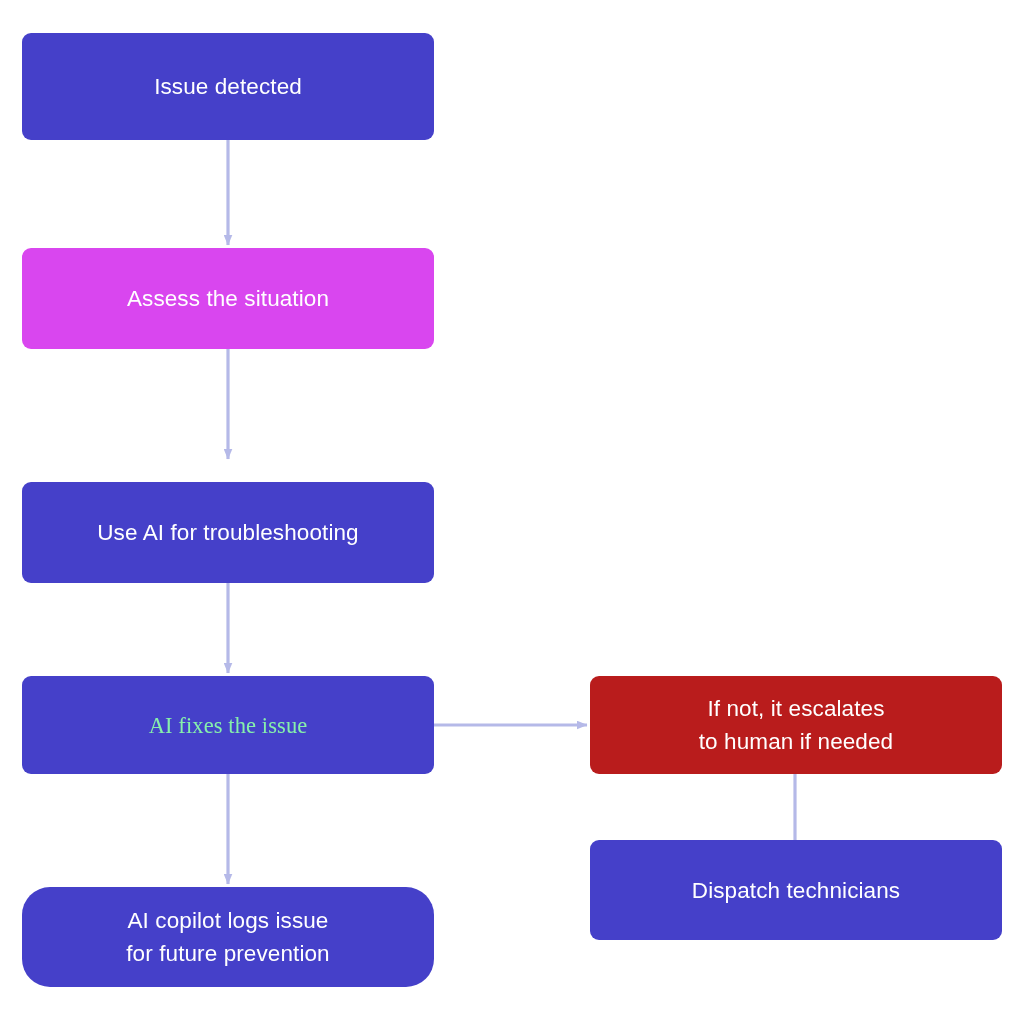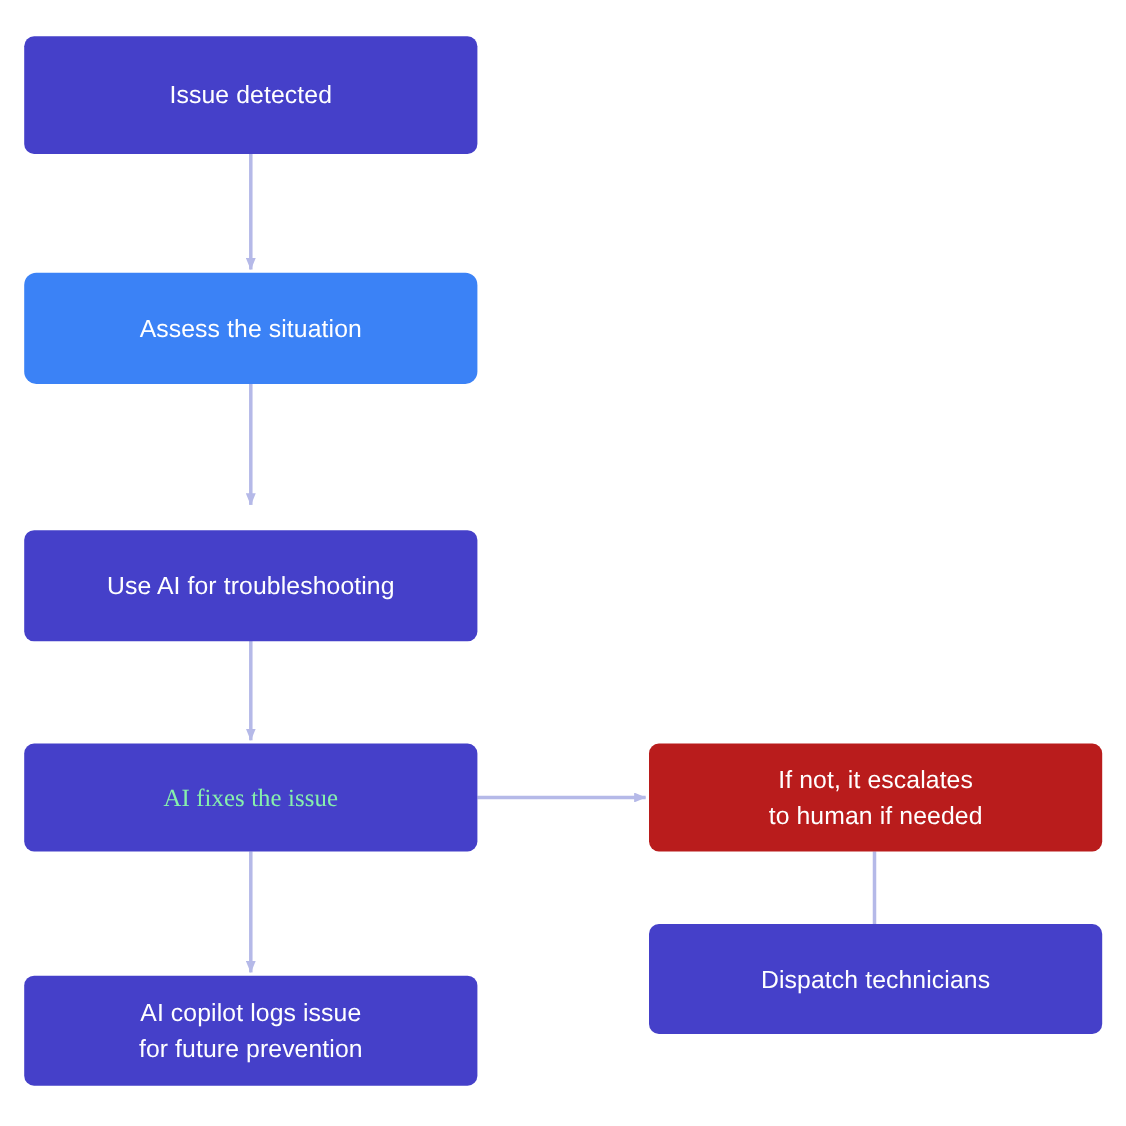--- a/index.html
+++ b/index.html
@@ -66,27 +66,27 @@
 
     <line x1="434" y1="725" x2="587" y2="725" stroke="#b5b9e8" stroke-width="3.2" marker-end="url(#arrowhead)"></line>
 
     <line x1="228" y1="774" x2="228" y2="884" stroke="#b5b9e8" stroke-width="3.2" marker-end="url(#arrowhead)"></line>
 
     <line x1="795" y1="774" x2="795" y2="884" stroke="#b5b9e8" stroke-width="3.2" marker-end="url(#arrowhead)"></line>
   </svg>
 
   <div class="node" style="left: 22px; top: 33px; width: 412px; height: 107px; background: rgb(69, 64, 201); color: rgb(255, 255, 255);">Issue detected</div>
 
-  <div class="node" style="left: 22px; top: 248px; width: 412px; height: 101px; background: #3b82f6; color: rgb(255, 255, 255); border-radius: 11px;">Assess the situation</div>
+  <div class="node" style="left: 22px; top: 248px; width: 412px; height: 101px; background: #d946ef; color: rgb(255, 255, 255);">Assess the situation</div>
 
   <div class="node" style="left: 22px; top: 482px; width: 412px; height: 101px; background: rgb(69, 64, 201); color: rgb(255, 255, 255);">Use AI for troubleshooting</div>
 
   <div class="node" style="left: 22px; top: 676px; width: 412px; height: 98px; background: rgb(69, 64, 201); color: #86efac; font-family: Liberation Serif, serif;">AI fixes the issue</div>
 
   <div class="node" style="left: 590px; top: 676px; width: 412px; height: 98px; background: #b91c1c; color: rgb(255, 255, 255);">If not, it escalates
 to human if needed</div>
 
-  <div class="node" style="left: 22px; top: 887px; width: 412px; height: 100px; background: rgb(69, 64, 201); color: rgb(255, 255, 255);">AI copilot logs issue
+  <div class="node" style="left: 22px; top: 887px; width: 412px; height: 100px; background: rgb(69, 64, 201); color: rgb(255, 255, 255); border-radius: 28px;">AI copilot logs issue
 for future prevention</div>
 
   <div class="node" style="left: 590px; top: 840px; width: 412px; height: 100px; background: rgb(69, 64, 201); color: rgb(255, 255, 255);">Dispatch technicians</div>
 
 </div>
 
 </body></html>

